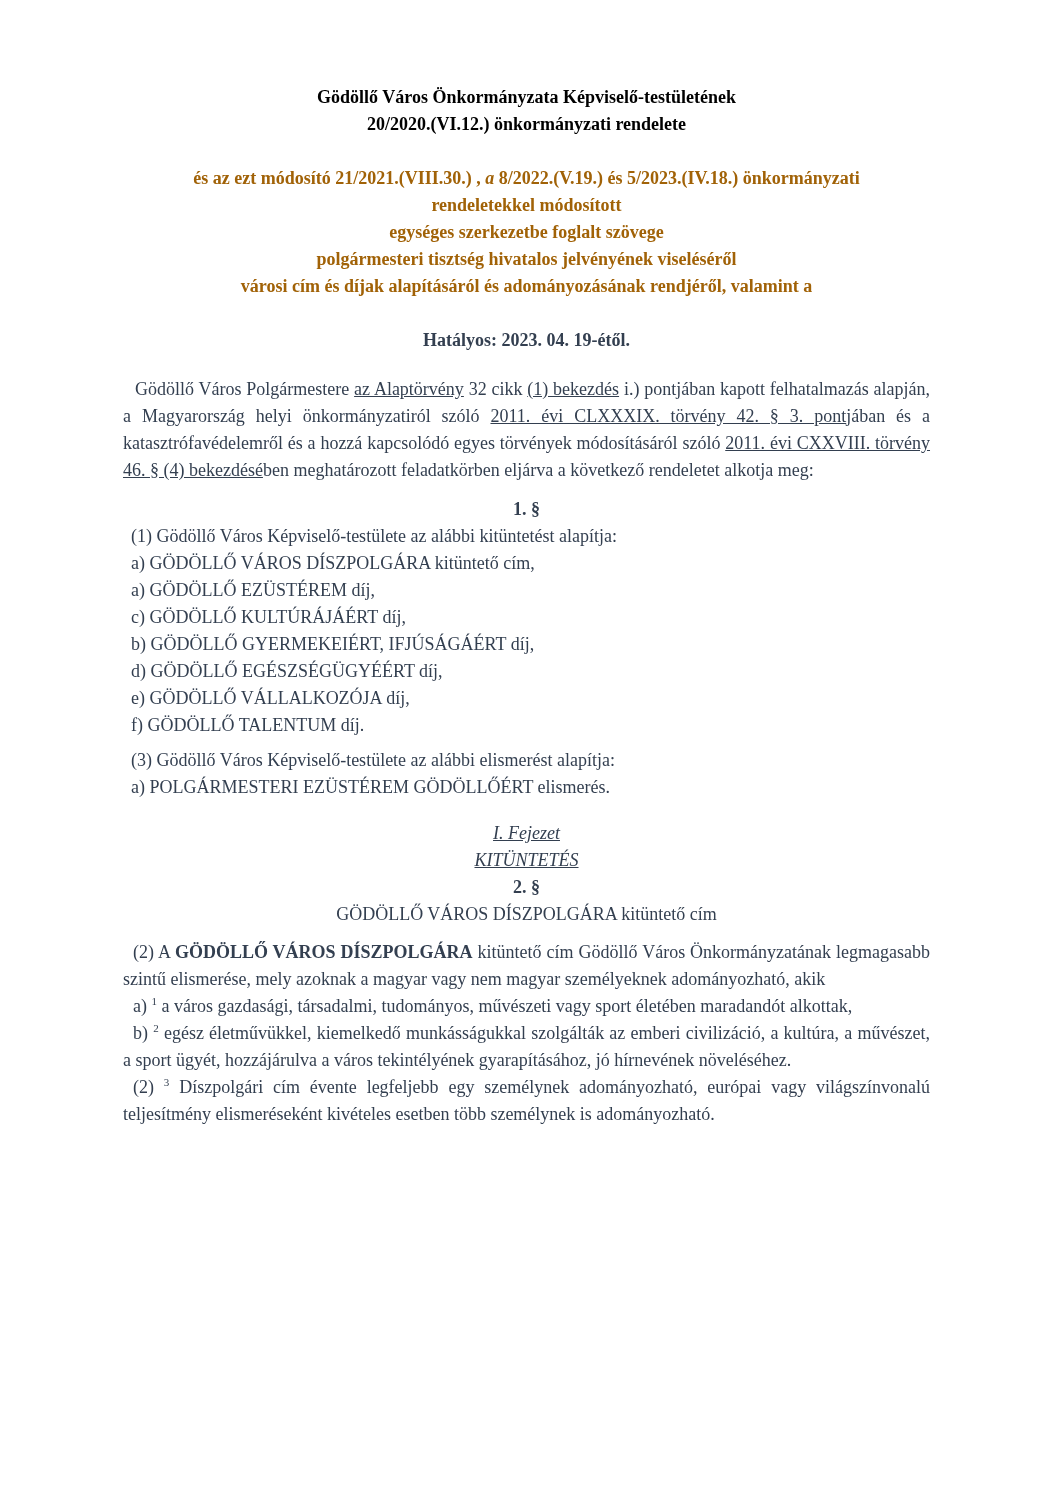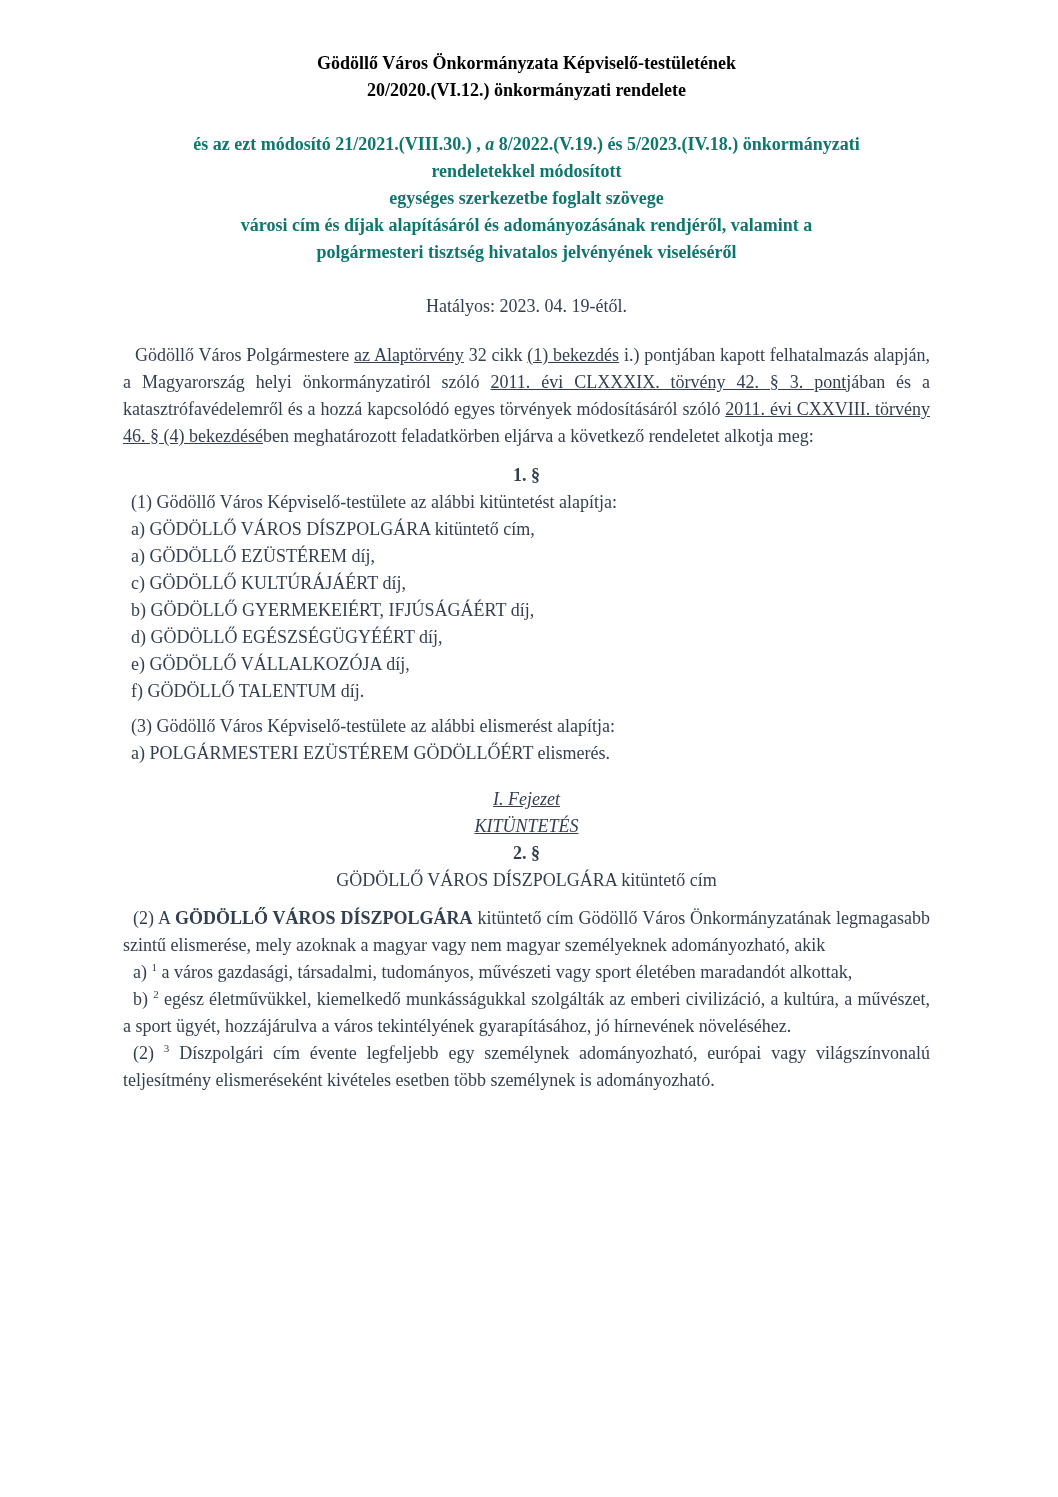--- a/index.html
+++ b/index.html
@@ -2,32 +2,32 @@
 <html><head>
 <meta charset="utf-8">
 <style>
   html, body { margin: 0; padding: 0; background: #ffffff; }
   .page {
     position: relative;
     width: 1058px;
     height: 1497px;
     background: #ffffff;
     box-sizing: border-box;
-    padding: 50px 128px 0 123px;
+    padding: 84px 128px 0 123px;
     font-family: "Liberation Serif", "DejaVu Serif", serif;
     font-size: 18px;
     line-height: 27px;
     color: #333F50;
     overflow: hidden;
   }
   .bold { font-weight: bold; }
   .italic { font-style: italic; }
   .doc-title { text-align: center; font-weight: bold; color: #000000; }
-  .amend { text-align: center; font-weight: bold; color: #0f766e; margin-top: 27px; }
-  .effective { text-align: center; margin-top: 27px; }
+  .amend { text-align: center; font-weight: bold; color: #a16207; margin-top: 27px; }
+  .effective { text-align: center; margin-top: 27px; font-weight: bold; }
   .preamble {
     margin: 22px 0 0 0;
     text-align: justify;
     text-indent: 12px;
   }
   .s1-heading { margin-top: 12px; text-align: center; font-weight: bold; }
   .line-item { padding-left: 8px; }
   .p-first { margin-top: 18px; }
   .p-mid { margin-top: 8px; }
   .chapter { margin-top: 19px; text-align: center; }
@@ -53,22 +53,22 @@
 
   <div class="doc-title">
     <div>Gödöllő Város Önkormányzata Képviselő-testületének</div>
     <div>20/2020.(VI.12.) önkormányzati rendelete</div>
   </div>
 
   <div class="amend">
     <div><span>és az ezt módosító 21/2021.(VIII.30.) , </span><span class="italic">a</span><span> 8/2022.(V.19.) és 5/2023.(IV.18.) önkormányzati</span></div>
     <div>rendeletekkel módosított</div>
     <div>egységes szerkezetbe foglalt szövege</div>
+    <div>polgármesteri tisztség hivatalos jelvényének viseléséről</div>
     <div>városi cím és díjak alapításáról és adományozásának rendjéről, valamint a</div>
-    <div>polgármesteri tisztség hivatalos jelvényének viseléséről</div>
   </div>
 
   <div class="effective">Hatályos: 2023. 04. 19-étől.</div>
 
   <p class="preamble"><span>Gödöllő Város Polgármestere </span><span class="ref">az Alaptörvény</span><span> 32 cikk </span><span class="ref">(1) bekezdés</span><span> i.) pontjában kapott felhatalmazás alapján, a Magyarország helyi önkormányzatiról szóló </span><span class="ref">2011. évi CLXXXIX. törvény 42. § 3. pont</span><span>jában és a katasztrófavédelemről és a hozzá kapcsolódó egyes törvények módosításáról szóló </span><span class="ref">2011. évi CXXVIII. törvény 46. § (4) bekezdésé</span><span>ben meghatározott feladatkörben eljárva a következő rendeletet alkotja meg:</span></p>
 
   <div class="s1-heading">1. §</div>
 
   <div>
     <div class="line-item">(1) Gödöllő Város Képviselő-testülete az alábbi kitüntetést alapítja:</div>

